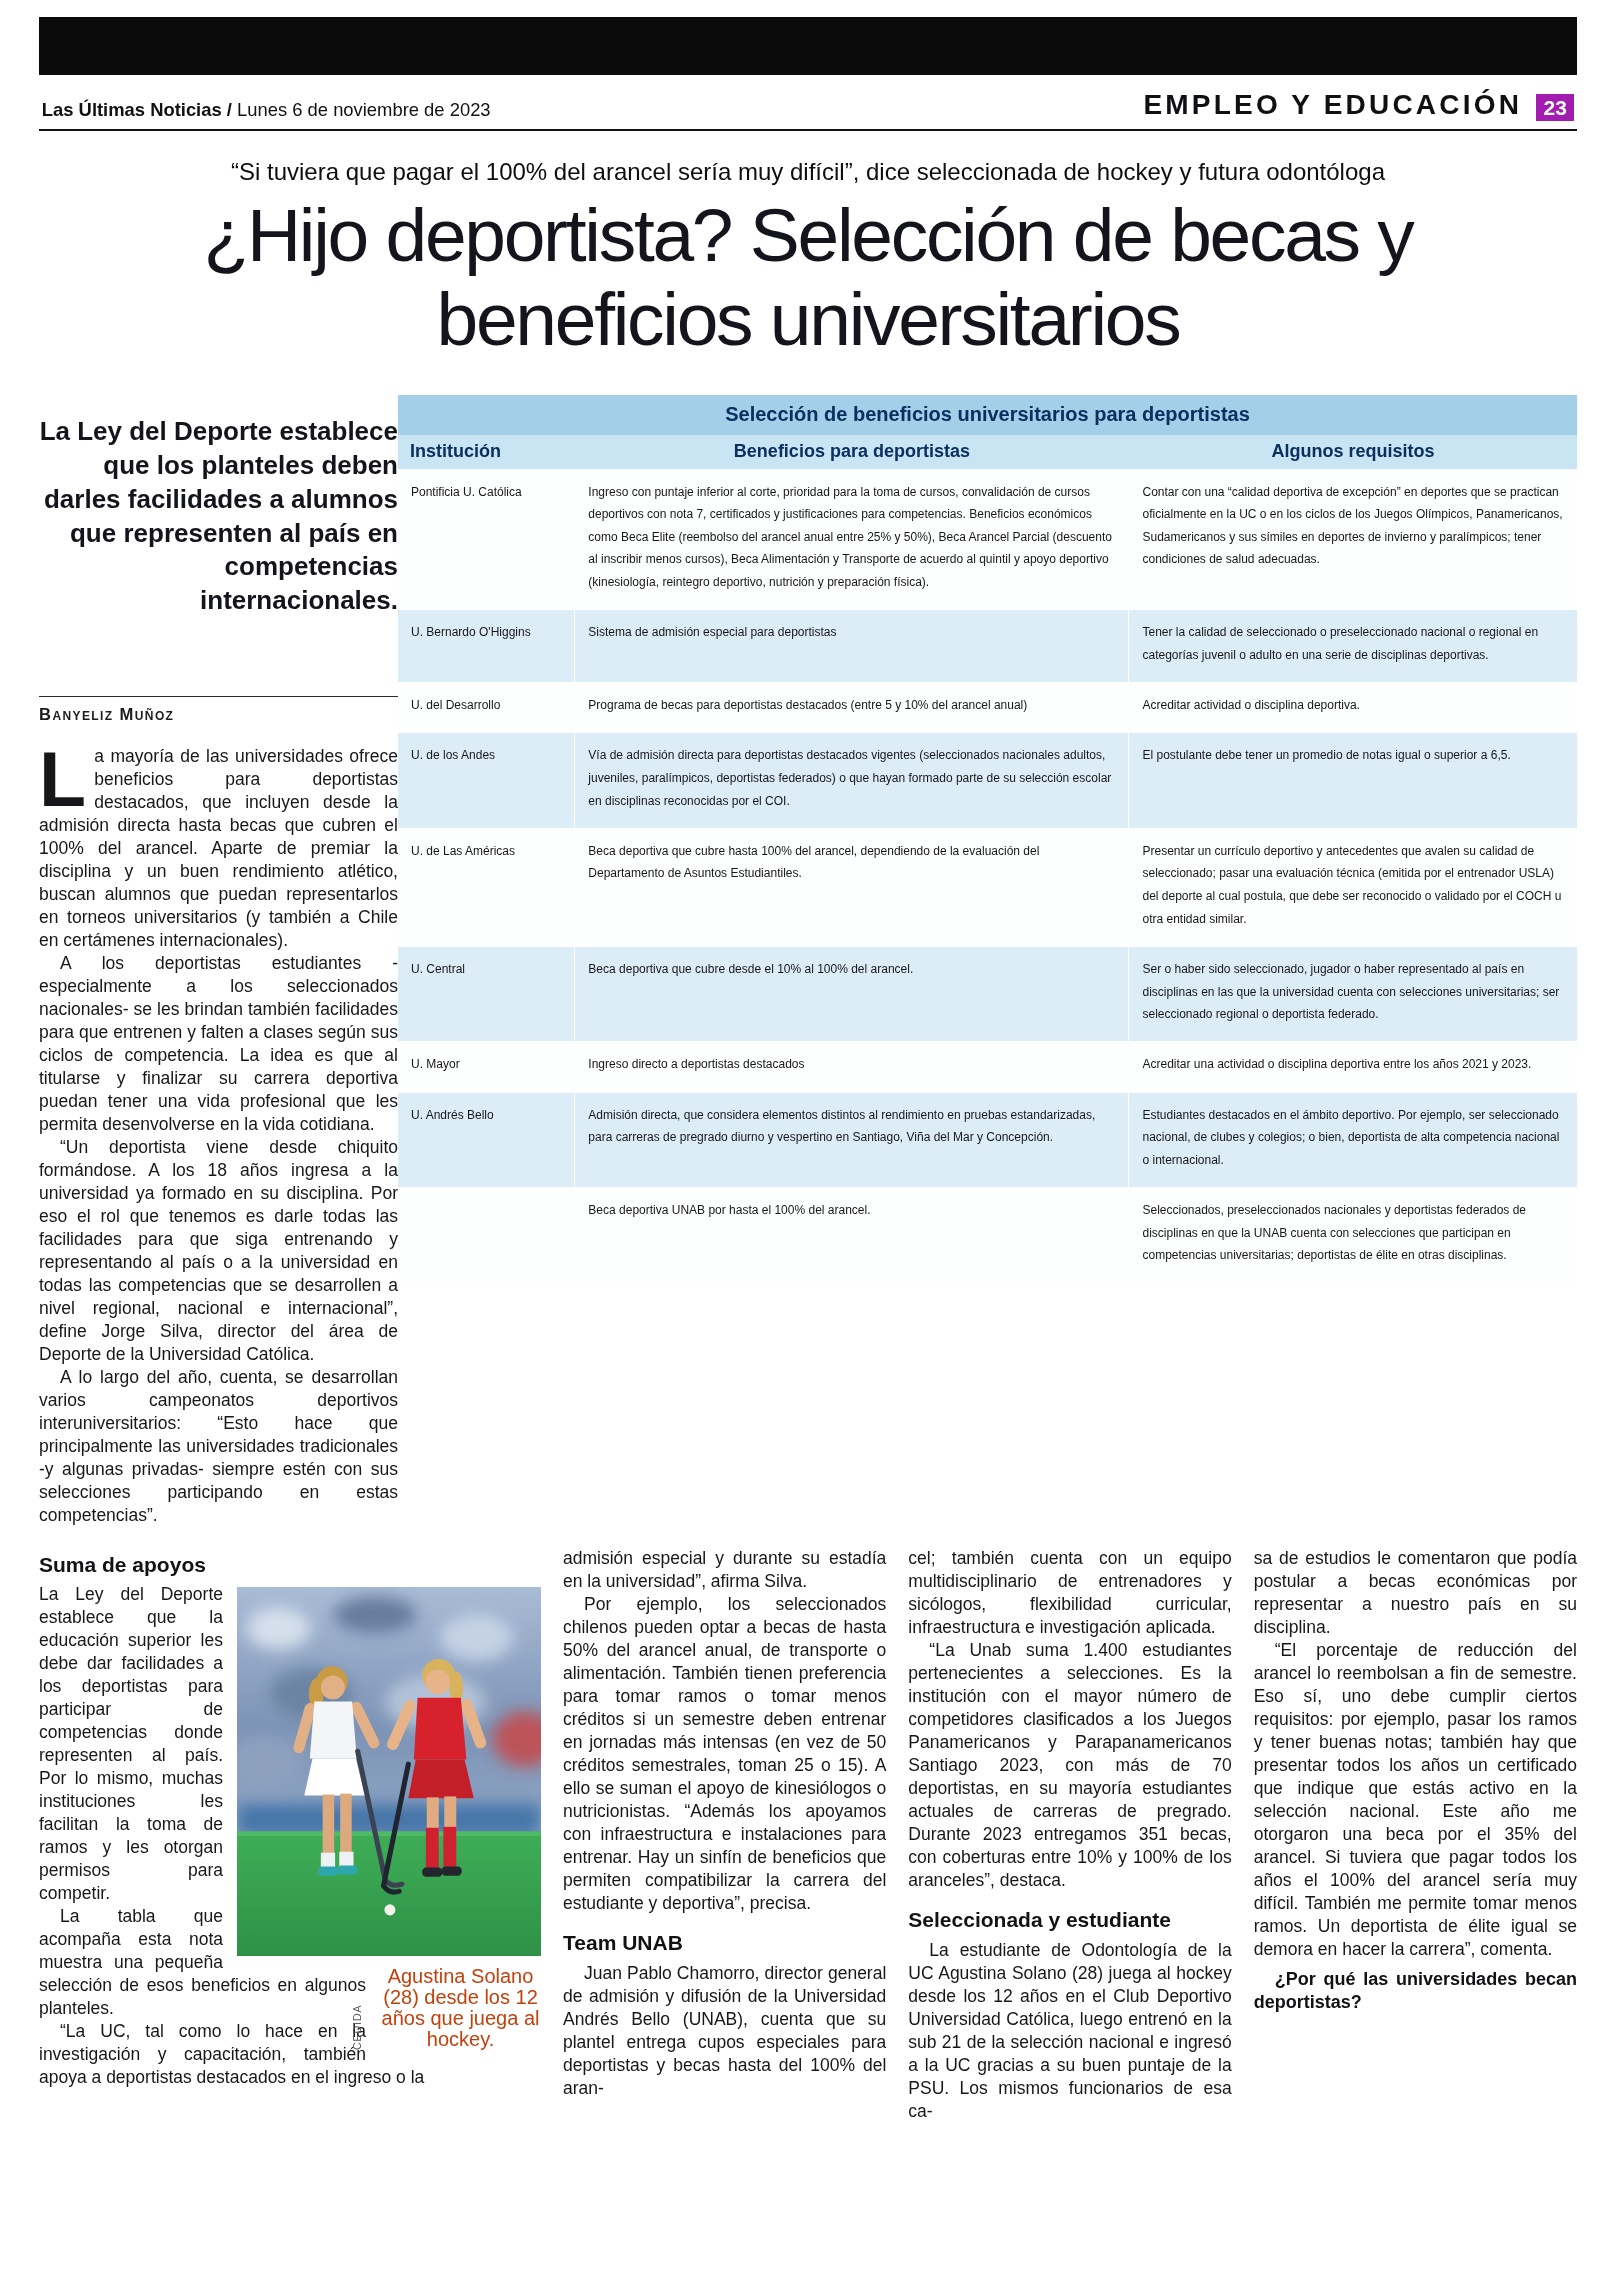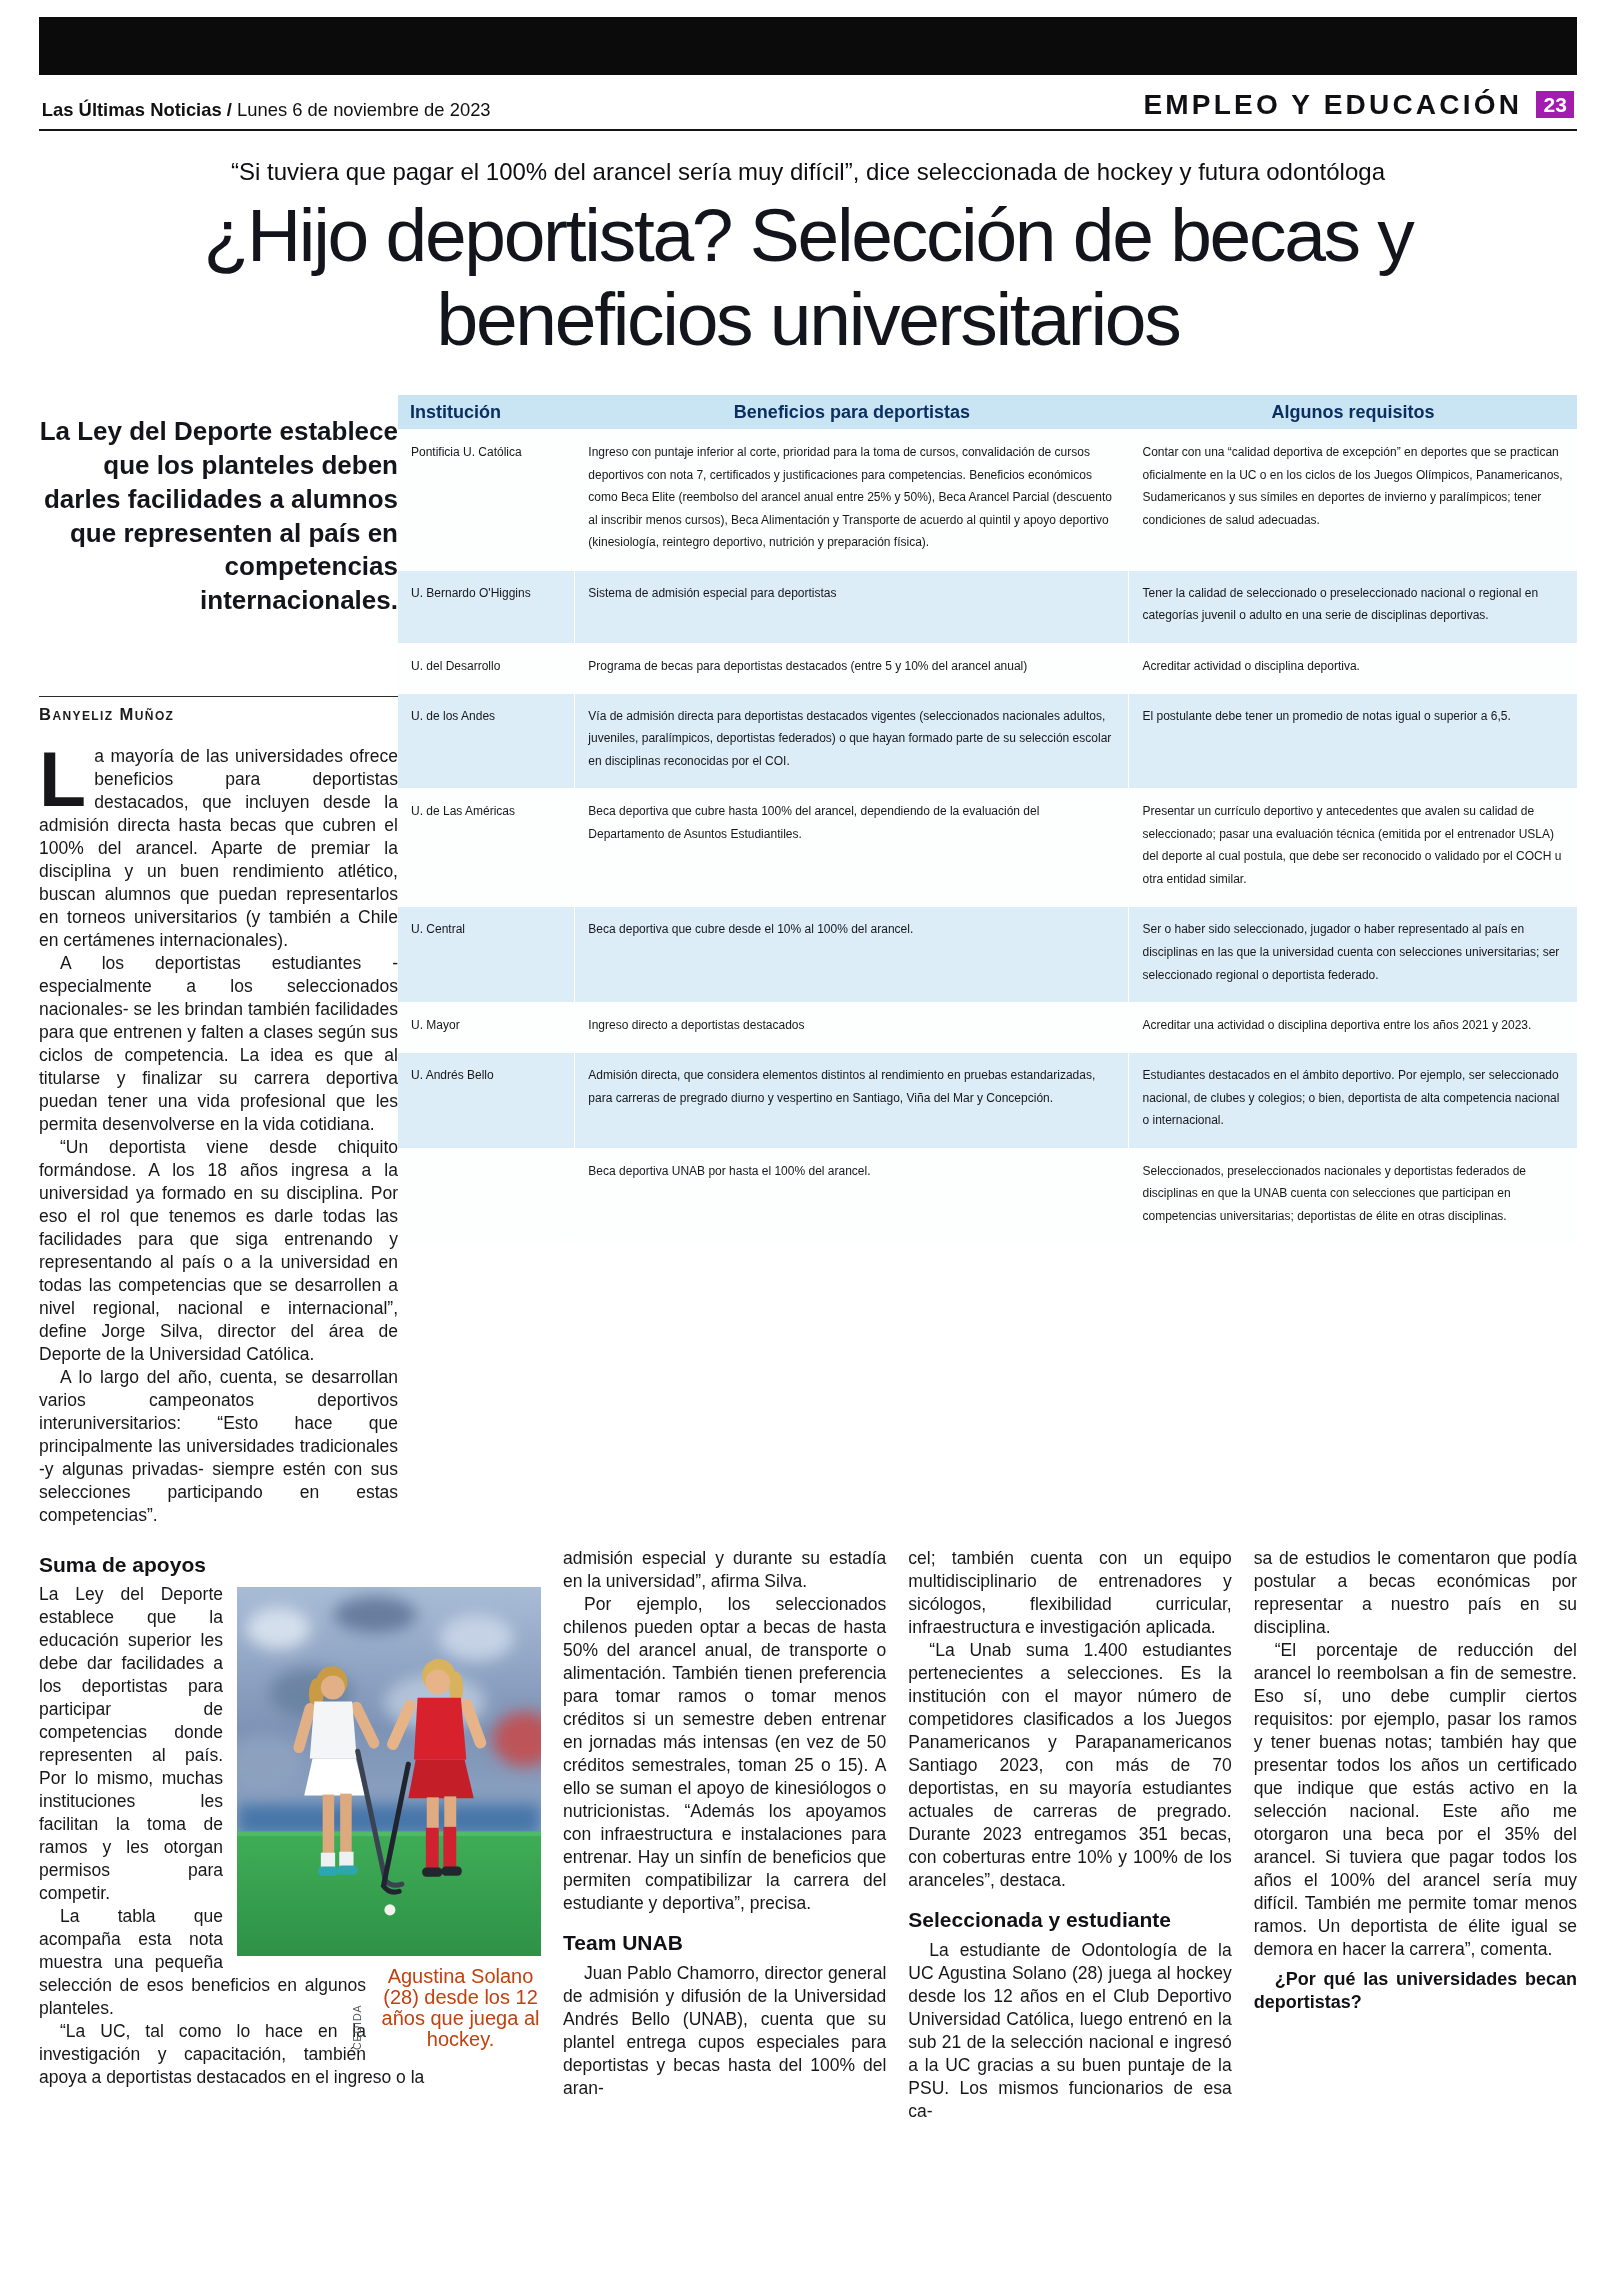--- a/index.html
+++ b/index.html
@@ -6,21 +6,21 @@
   html,body { margin:0; padding:0; background:#ffffff; }
   body { width:1616px; height:2284px; overflow:hidden;
          font-family:"Liberation Sans", sans-serif; color:#17171a; }
   .page { width:1616px; height:2284px; padding:16.6px 39px 18.4px; overflow:hidden; background:#fff; }
 
   
   .topbar { height:58px; background:#0b0b0c; }
   .header-row { display:flex; justify-content:space-between; align-items:flex-end; padding:14px 2.8px 8.3px; }
   .masthead { font-size:18.4px; color:#111; white-space:nowrap; }
   .masthead .paper { font-weight:700; }
-  .right-head { display:flex; align-items:center; gap:14px; }
+  .right-head { display:flex; align-items:flex-end; gap:14px; }
   .section-title { font-size:28px; font-weight:700; letter-spacing:3.2px; color:#101014; white-space:nowrap; }
   .page-badge { background:#a21caf; color:#fff; font-size:21px; font-weight:700; padding:1.8px 7.4px; line-height:1.1; }
   .header-rule { height:2.3px; background:#141414; }
 
   
   .kicker { margin-top:27px; text-align:center; font-size:24px; color:#0e0e12; }
   .headline { margin-top:7px; text-align:center; font-weight:400; font-size:75px;
               line-height:1.12; letter-spacing:-2.3px; color:#14141c; }
 
   
@@ -93,20 +93,21 @@
       <div class="byline">Banyeliz Muñoz</div>
       <div class="body-copy">
         <p><span class="dropcap">L</span><span>a mayoría de las universidades ofrece beneficios para deportistas destacados, que incluyen desde la admisión directa hasta becas que cubren el 100% del arancel. Aparte de premiar la disciplina y un buen rendimiento atlético, buscan alumnos que puedan representarlos en torneos universitarios (y también a Chile en certámenes internacionales).</span></p>
         <p class="ind">A los deportistas estudiantes -especialmente a los seleccionados nacionales- se les brindan también facilidades para que entrenen y falten a clases según sus ciclos de competencia. La idea es que al titularse y finalizar su carrera deportiva puedan tener una vida profesional que les permita desenvolverse en la vida cotidiana.</p>
         <p class="ind">“Un deportista viene desde chiquito formándose. A los 18 años ingresa a la universidad ya formado en su disciplina. Por eso el rol que tenemos es darle todas las facilidades para que siga entrenando y representando al país o a la universidad en todas las competencias que se desarrollen a nivel regional, nacional e internacional”, define Jorge Silva, director del área de Deporte de la Universidad Católica.</p>
         <p class="ind">A lo largo del año, cuenta, se desarrollan varios campeonatos deportivos interuniversitarios: “Esto hace que principalmente las universidades tradicionales -y algunas privadas- siempre estén con sus selecciones participando en estas competencias”.</p>
       </div>
     </div>
 
     <div class="tablewrap">
+      <div class="table-title">Selección de beneficios universitarios para deportistas</div>
       <table>
         <colgroup>
             <col class="c-inst">
             <col class="c-ben">
             <col class="c-req">
           </colgroup>
         <thead>
           <tr>
             <th class="inst">Institución</th>
             <th>Beneficios para deportistas</th>

